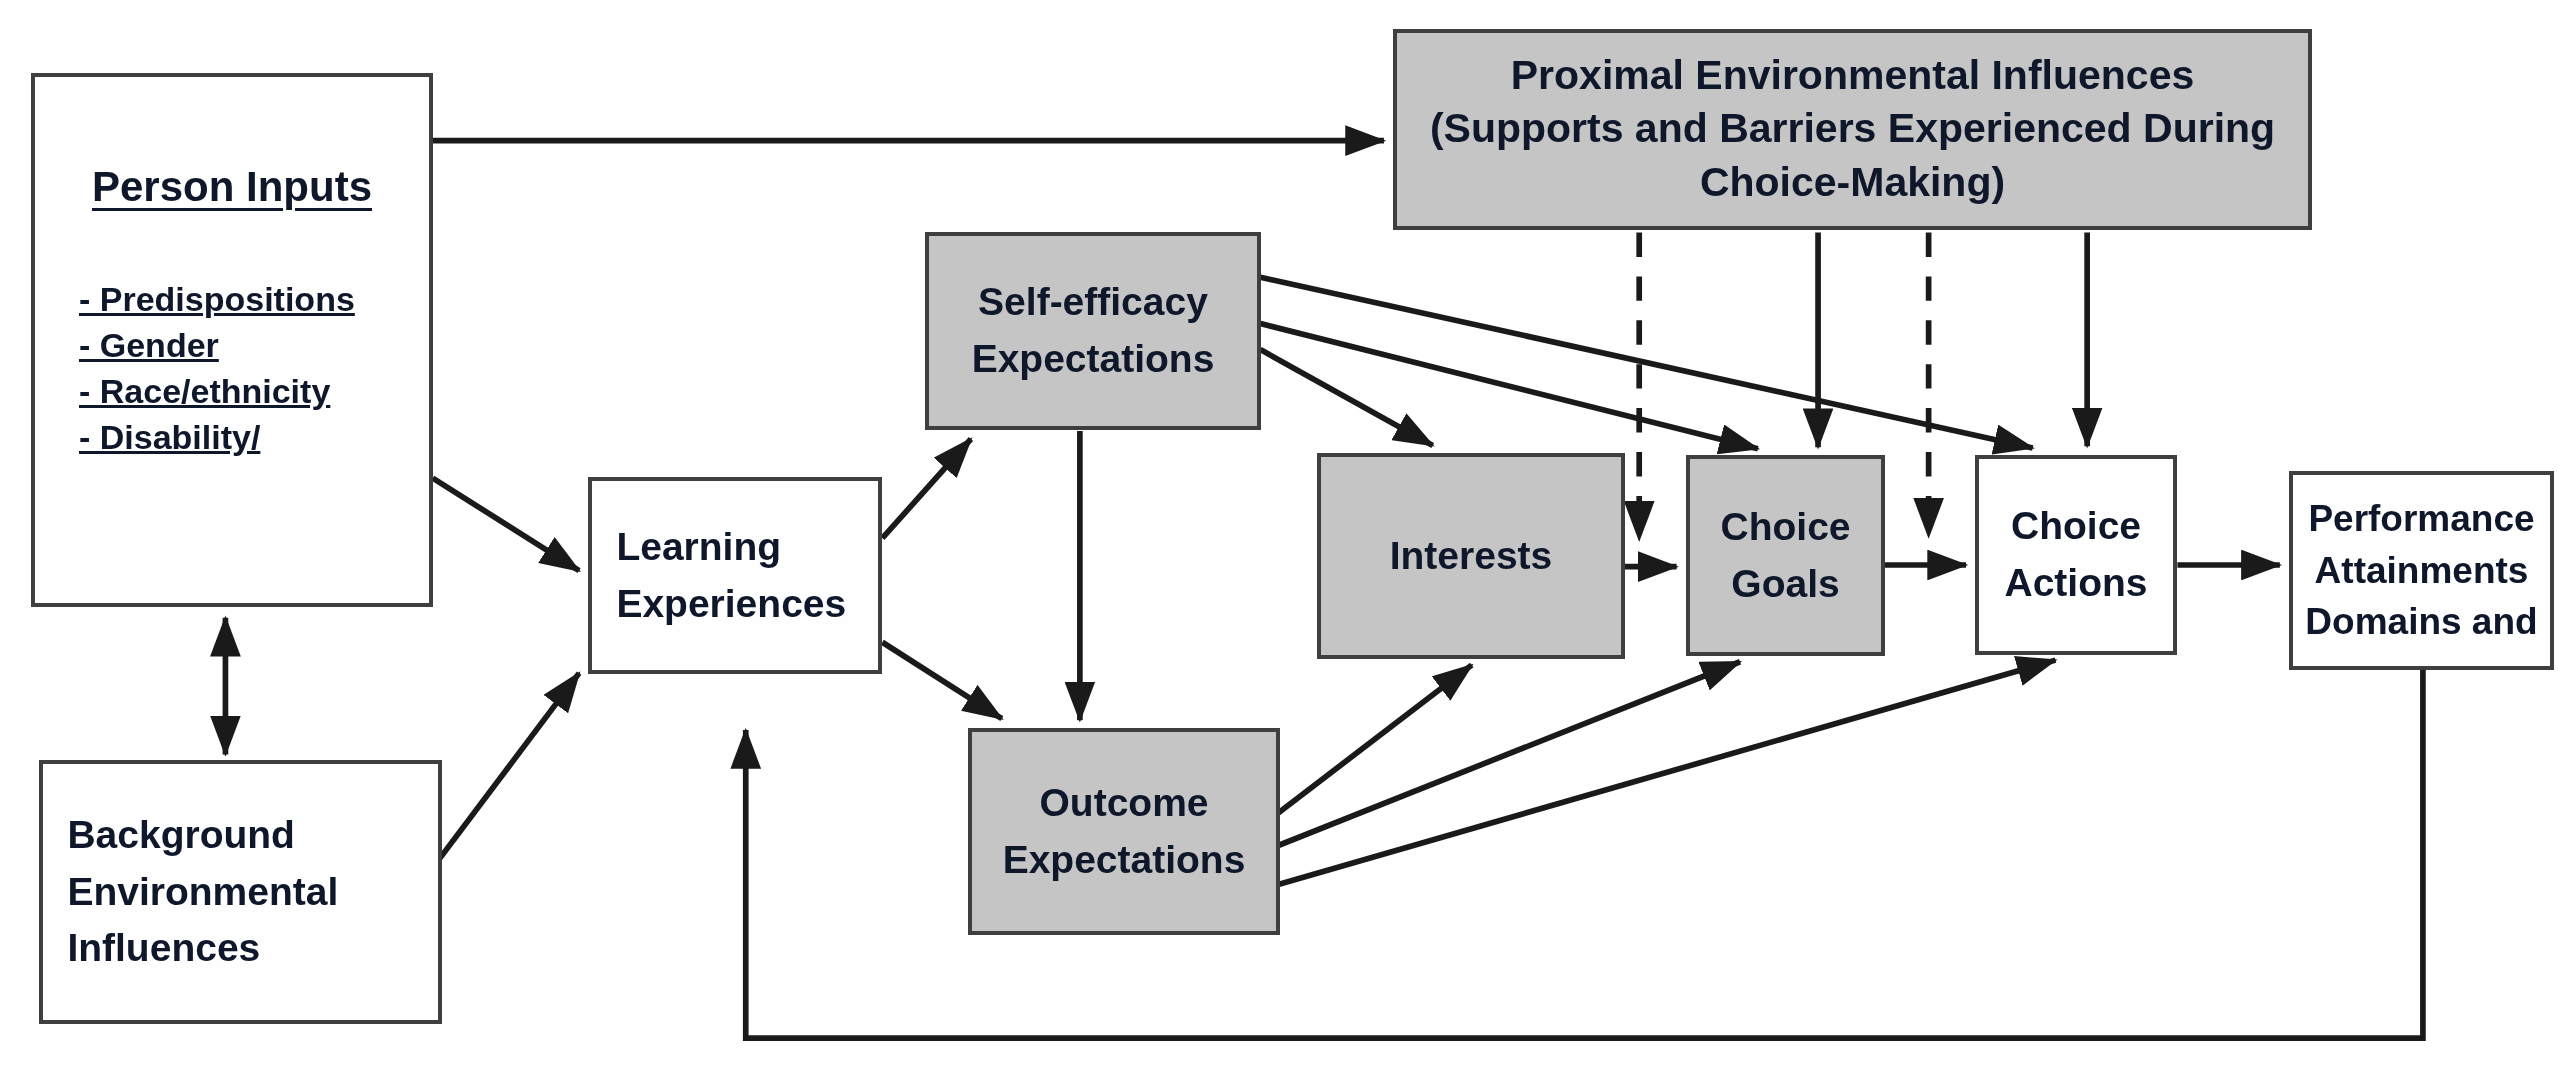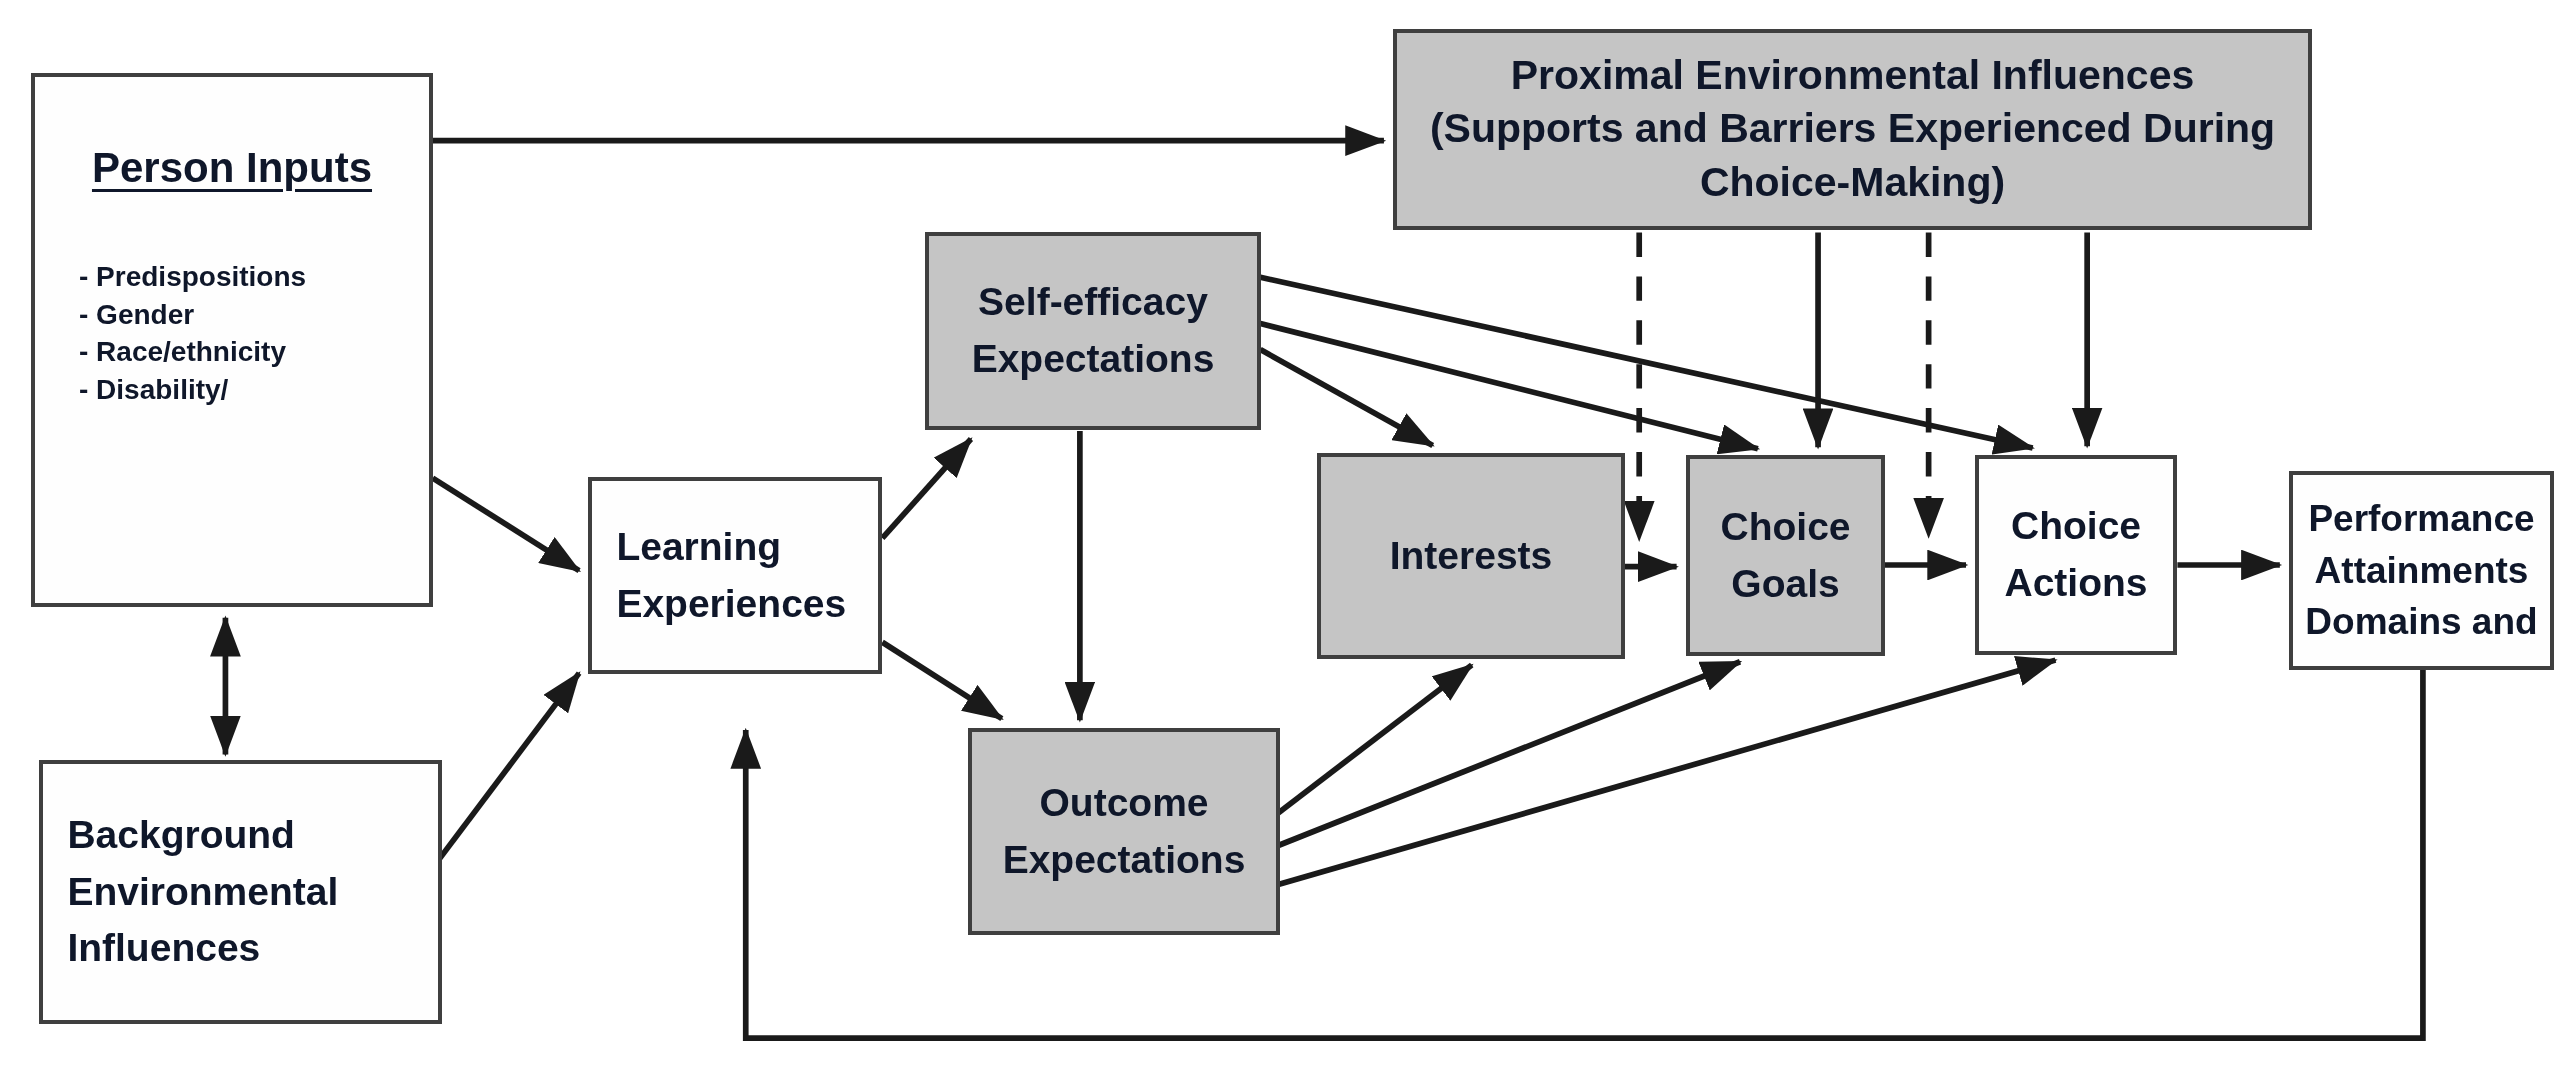--- a/index.html
+++ b/index.html
@@ -33,23 +33,23 @@
     font-size:39px;
     font-weight:600;
     line-height:1.45;
     color:#0f172a;
   }
   .box.gray{background:var(--box-gray);}
   .box.white{background:var(--box-white);}
   .box.align-left{align-items:flex-start;text-align:left;padding-left:24.4px;}
 
   
-  #box-person-inputs{left:31px;top:73px;width:402px;height:534px;justify-content:flex-start;padding-top:61px;font-weight:700;}
+  #box-person-inputs{left:31px;top:73px;width:402px;height:534px;justify-content:flex-start;padding-top:80px;font-weight:700;}
   #box-person-inputs .pi-title{font-size:42px;text-decoration:underline;text-decoration-thickness:3.3px;text-underline-offset:6.5px;margin-bottom:59px;}
-  #box-person-inputs .pi-items{display:flex;flex-direction:column;align-items:flex-start;text-align:left;width:100%;padding-left:44px;font-size:28px;line-height:1.35;}
+  #box-person-inputs .pi-items{display:flex;flex-direction:column;align-items:flex-start;text-align:left;width:100%;padding-left:44px;font-size:34px;line-height:1.35;text-decoration:underline;}
   #box-person-inputs .pi-items span:nth-child(5){padding-left:50px;}
 
   #box-proximal{left:1393px;top:28.5px;width:919px;height:201px;font-size:41px;line-height:1.3;font-weight:600;}
   #box-self-efficacy{left:925px;top:232px;width:336px;height:198px;}
   #box-learning{left:588px;top:477px;width:294px;height:197px;}
   #box-outcome{left:968px;top:728px;width:312px;height:207px;}
   #box-interests{left:1317px;top:453px;width:308px;height:206px;}
   #box-choice-goals{left:1686px;top:455px;width:199px;height:201px;}
   #box-choice-actions{left:1975px;top:455px;width:202px;height:200px;}
   #box-performance{left:2289px;top:455px;width:265px;height:199px;font-size:37px;line-height:1.4;margin-top:16px;}

